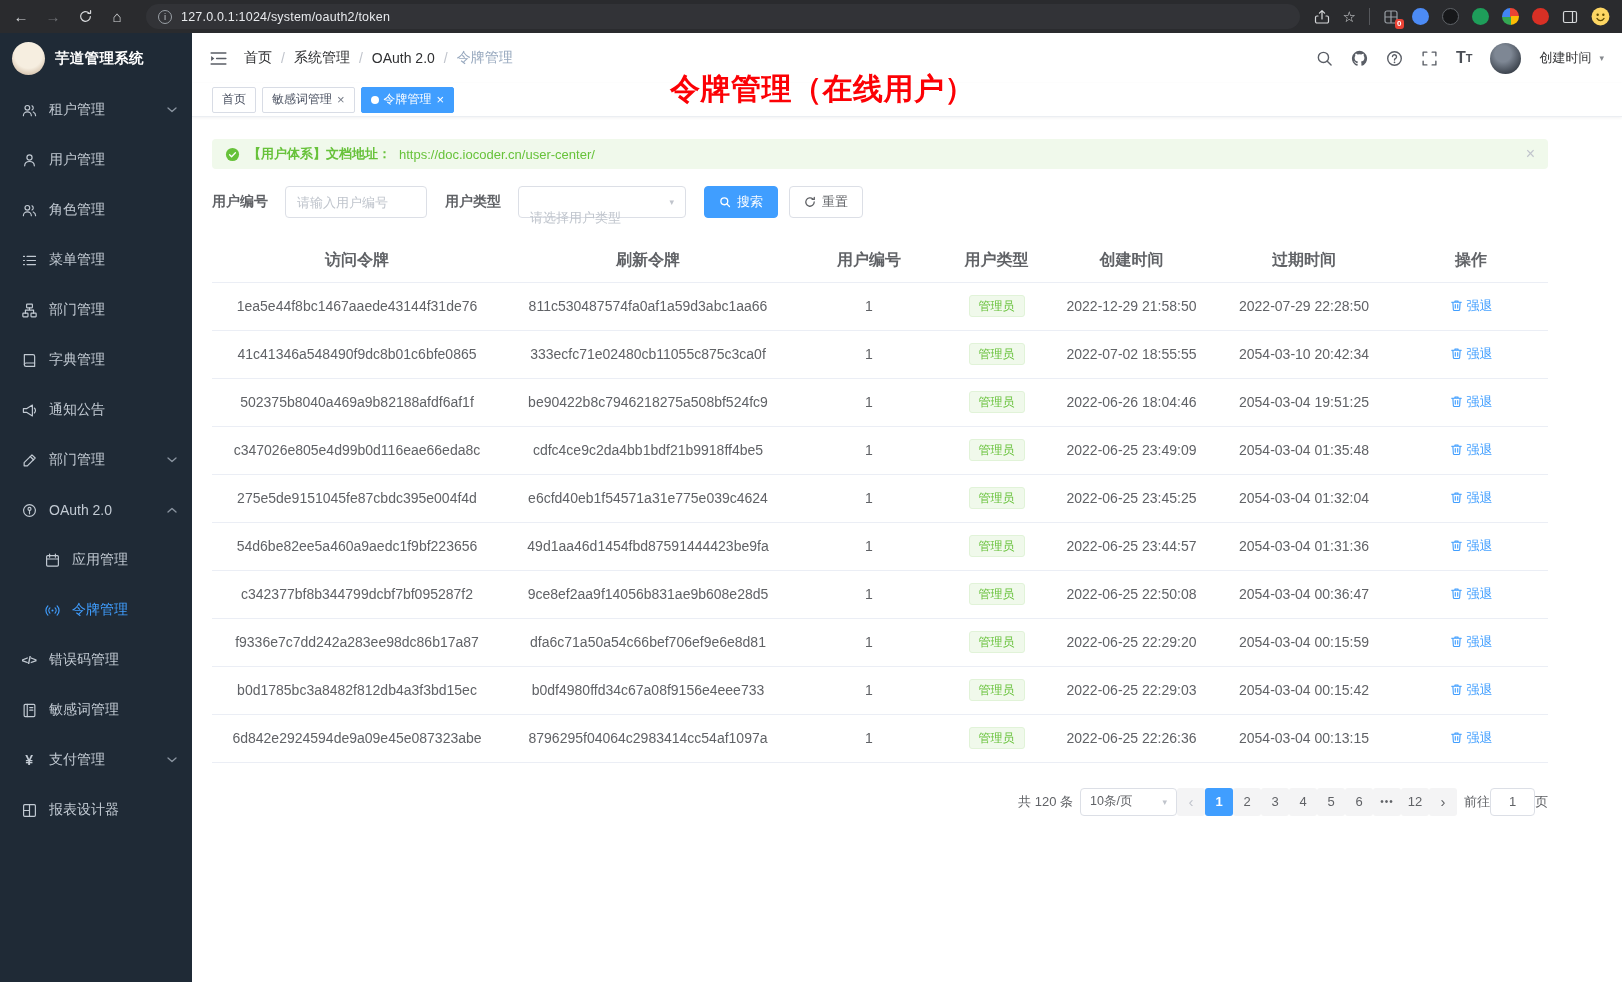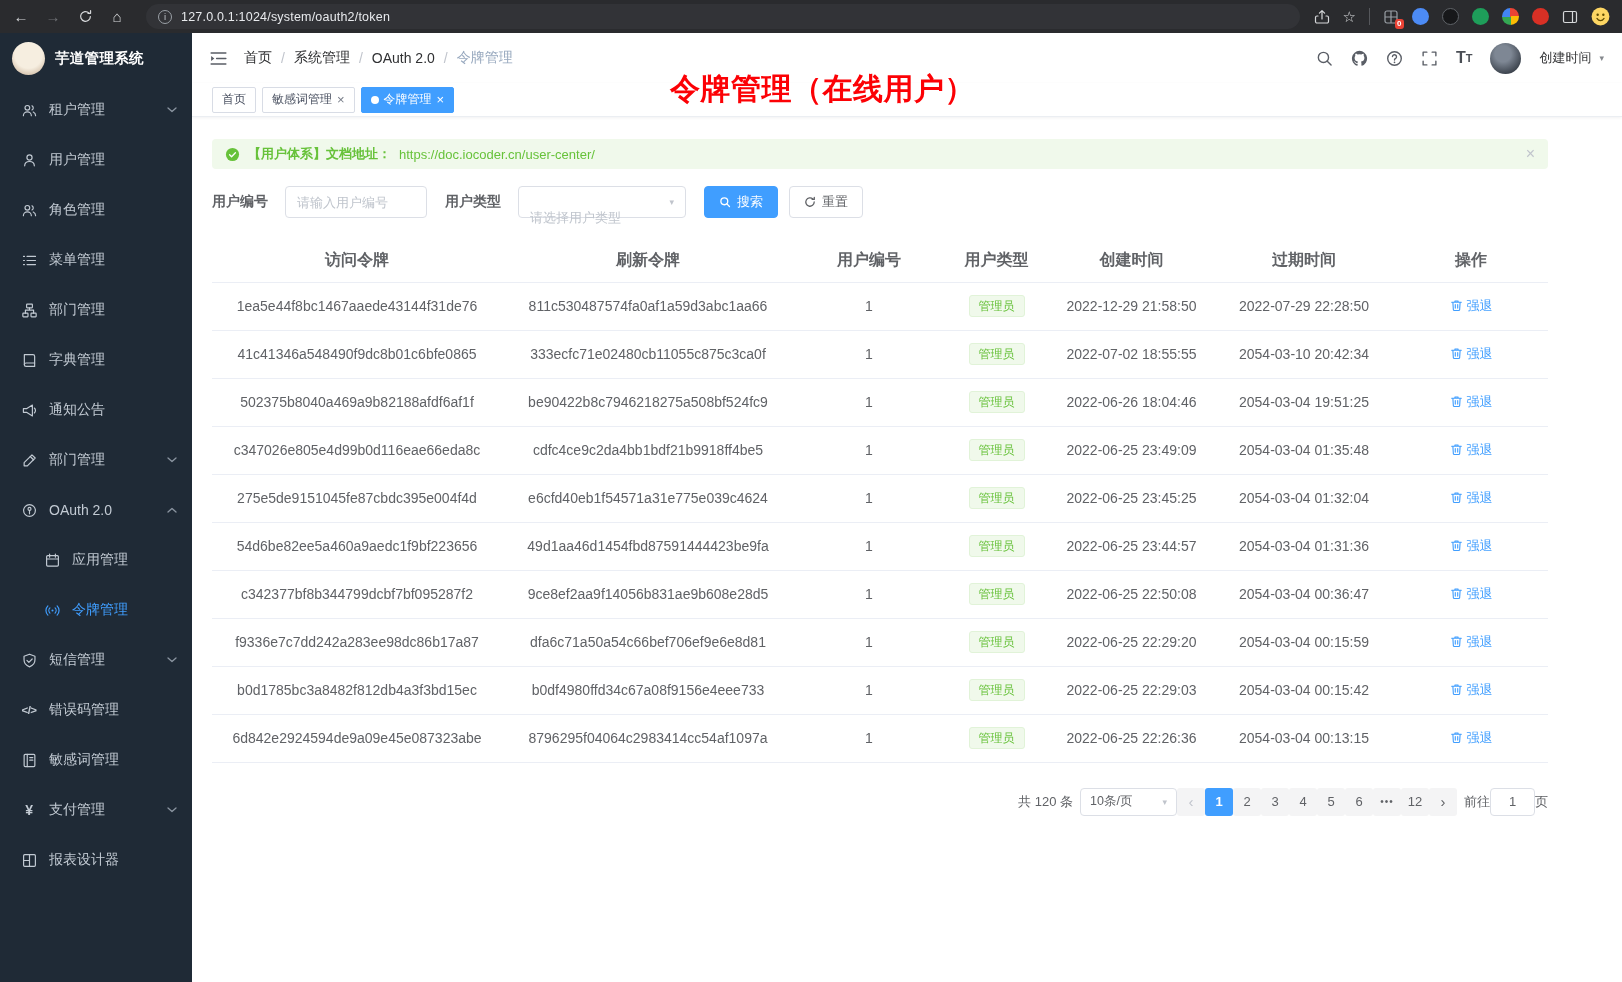--- a/index.html
+++ b/index.html
@@ -311,34 +311,20 @@
               <svg viewBox="0 0 14 14">
                 <circle cx="7" cy="7" r="1" fill="currentColor" stroke="none"></circle>
                 <path d="M4.6 9.4a3.4 3.4 0 0 1 0-4.8M9.4 4.6a3.4 3.4 0 0 1 0 4.8M2.7 11.3a6 6 0 0 1 0-8.6M11.3 2.7a6 6 0 0 1 0 8.6"></path>
               </svg>
             </span>
     <span class="mlabel">令牌管理</span>
           </div>
         </div>
         <div class="menu-item">
     <span class="micon">
-            <svg viewBox="0 0 14 14">
-              <path d="M7 1.1l5.1 1.9v3.4c0 3.2-2.1 5.5-5.1 6.5-3-1-5.1-3.3-5.1-6.5V3z"></path>
-              <path d="M4.6 6.9l1.8 1.8 3.1-3.1"></path>
-            </svg>
-          </span>
-    <span class="mlabel">短信管理</span>
-          <span class="chev">
-            <svg viewBox="0 0 10 6">
-              <path d="M1 1l4 3.6L9 1"></path>
-            </svg>
-          </span>
-        </div>
-        <div class="menu-item">
-    <span class="micon">
             <b class="ticon">&lt;/&gt;</b>
           </span>
     <span class="mlabel">错误码管理</span>
         </div>
         <div class="menu-item">
     <span class="micon">
             <svg viewBox="0 0 14 14">
               <rect x="2" y="1.3" width="10" height="11.4" rx="1"></rect>
               <path d="M4.9 1.3v11.4M7.2 4.3h2.9M7.2 6.7h2.9"></path>
             </svg>

